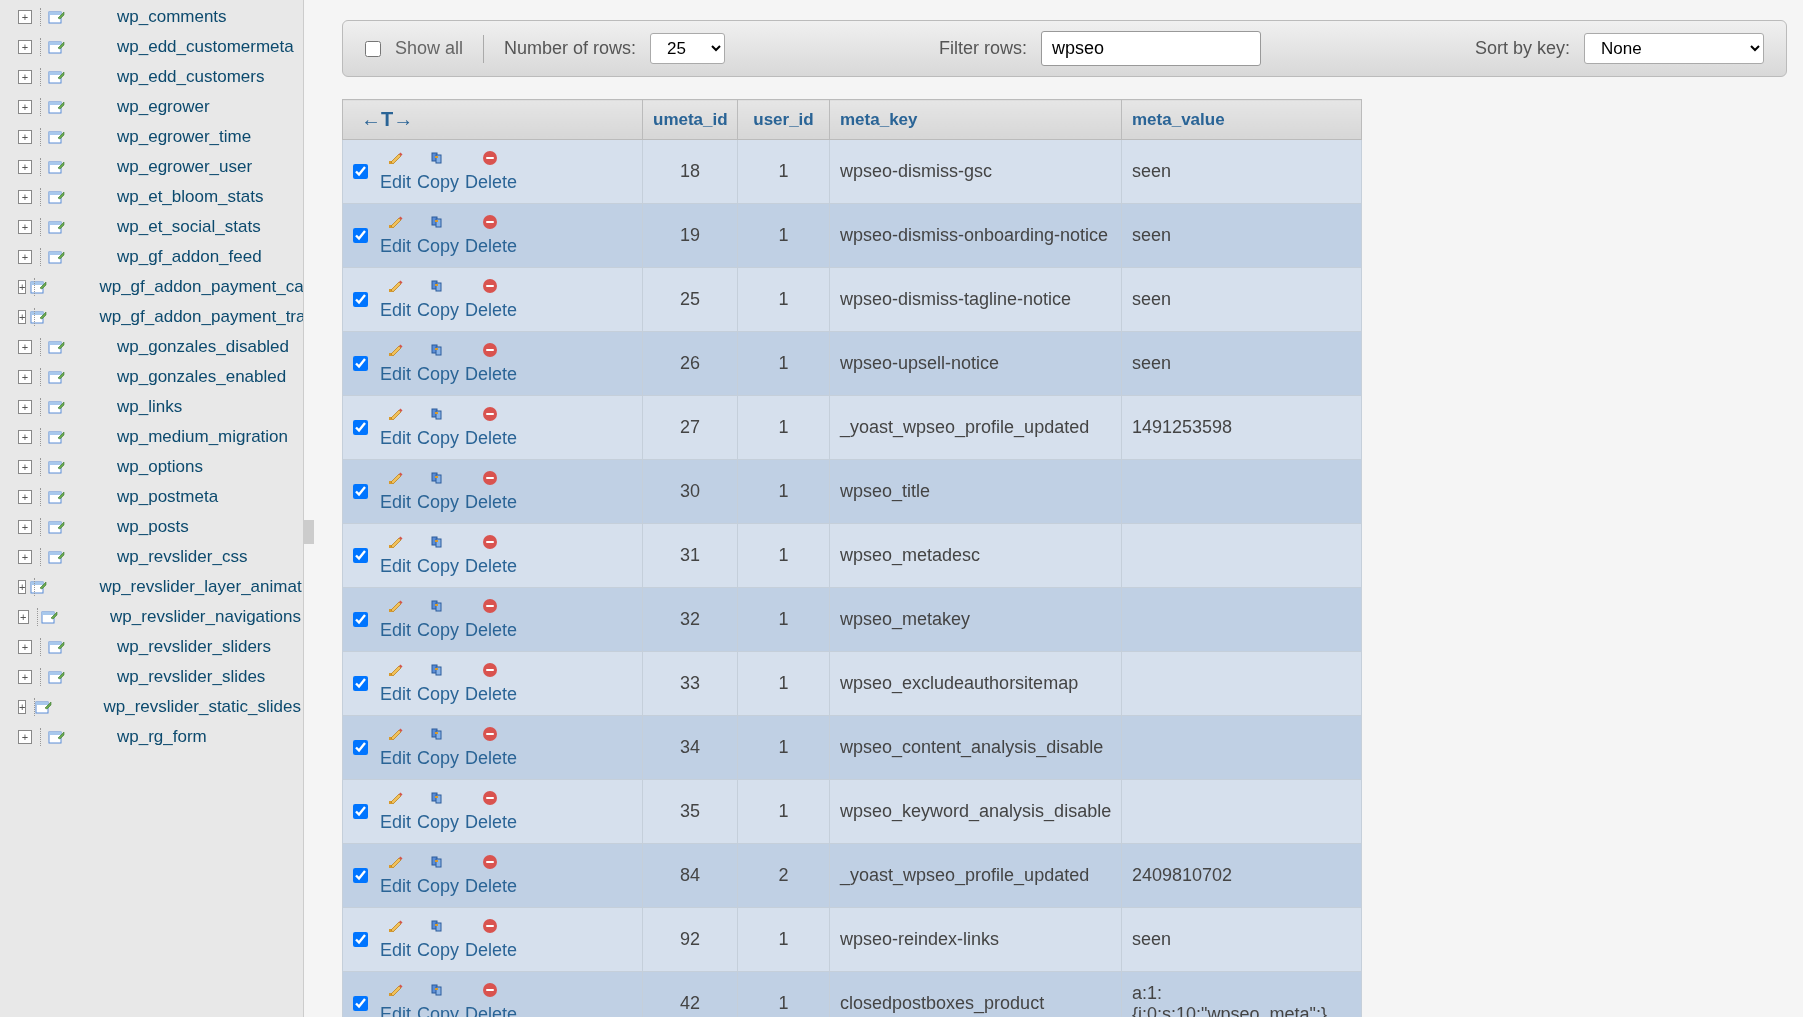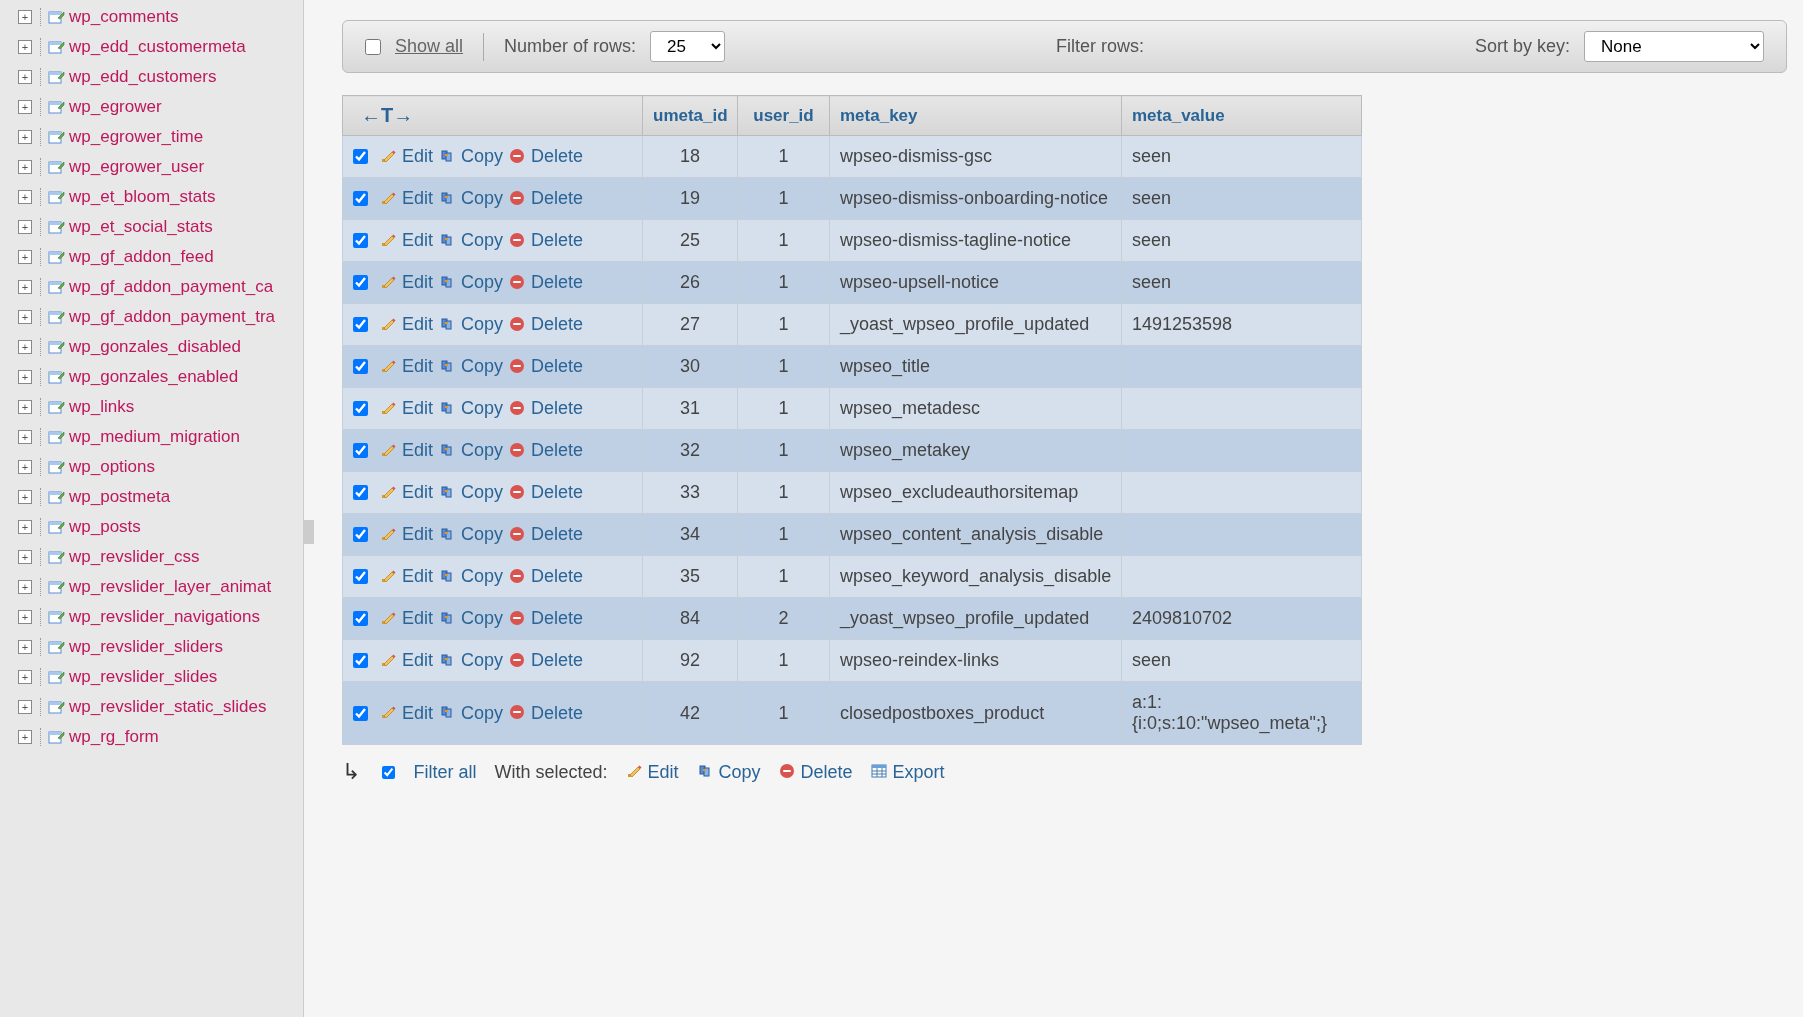--- a/index.html
+++ b/index.html
@@ -3,45 +3,45 @@
 <meta charset="utf-8">
 <style>
 * { box-sizing: border-box; margin: 0; padding: 0; }
 body { font-family: Arial, sans-serif; font-size: 16px; color: #444; background: #f5f5f5; display: flex; height: 100vh; overflow: hidden; }
 .sidebar { width: 304px; background: #e8e8e8; overflow-y: auto; border-right: 1px solid #ccc; padding-top: 2px; }
 .tree-item { display: flex; align-items: center; padding: 5px 2px 5px 18px; color: #333; cursor: pointer; white-space: nowrap; }
 .tree-expand { width: 14px; height: 14px; border: 1px solid #888; background: #fff; display: flex; align-items: center; justify-content: center; font-size: 11px; color: #555; margin-right: 2px; line-height: 1; }
 .tree-conn { width: 12px; height: 18px; position: relative; }
 .tree-conn::before { content: ''; position: absolute; left: 6px; top: 0; bottom: 0; border-left: 1px dotted #999; }
 .tree-icon { display: inline-flex; margin: 0 4px 0 2px; }
-.tree-label { font-size: 17px; color: #be185d; }
+.tree-label { font-size: 17px; color: #0c4a6e; margin-left: 48px; }
 .main { flex: 1; display: flex; flex-direction: column; background: #f5f5f5; overflow: auto; padding: 0 8px 0 30px; position: relative; }
 .collapse-handle { position: absolute; left: 0; top: 520px; width: 10px; height: 24px; background: #ccc; cursor: pointer; }
 .toolbar { margin: 20px 8px 22px 8px; background: linear-gradient(#f0f0f0,#d8d8d8); border: 1px solid #bbb; border-radius: 6px; padding: 10px 22px; display: flex; align-items: center; gap: 14px; font-size: 18px; }
 .show-all-cb { width: 16px; height: 16px; }
-.show-all-lbl { color: #666; text-decoration: underline; }
+.show-all-lbl { color: #666; }
 .divider { width: 1px; height: 28px; background: #aaa; margin: 0 6px; }
 .label-t { color: #555; }
 .select-rows { padding: 4px 22px 4px 12px; font-size: 17px; border: 1px solid #aaa; background: #fff; border-radius: 3px; }
 .filter-input { width: 220px; padding: 6px 10px; font-size: 18px; border: 1px solid #999; border-radius: 3px; }
 .spacer { flex: 1; }
 .select-sort { padding: 4px 18px 4px 12px; font-size: 17px; border: 1px solid #aaa; background: #fff; border-radius: 3px; min-width: 180px; }
 .grid { margin: 0 8px; border-collapse: collapse; table-layout: fixed; width: 100%; max-width: 1020px; }
 .grid th { background: linear-gradient(#e6e6e6,#d6d6d6); border: 1px solid #bbb; padding: 8px 10px; text-align: left; font-size: 17px; color: #2a6496; font-weight: bold; }
 .grid th.idx, .grid td.idx { text-align: center; }
 .grid th.acts { width: 300px; }
 .grid th.c-umeta { width: 95px; }
 .grid th.c-user { width: 92px; }
 .grid th.c-key { width: 292px; }
 .grid td { border: 1px solid #c5cfda; padding: 10px 10px; font-size: 18px; }
 .row-a td { background: #d6e0ed; }
 .row-b td { background: #c0d0e4; }
 .row-acts { display: flex; align-items: center; gap: 6px; }
 .row-cb { width: 15px; height: 15px; margin-right: 6px; }
-.alink { color: #2a6496; display: inline-flex; align-items: center; gap: 4px; }
+.alink { color: #2a6496; display: inline-flex; align-items: center; gap: 4px; flex-direction: column; }
 .nav-row { color: #2a6496; font-size: 20px; padding-left: 8px; }
 .bulk { margin: 14px 8px 10px 8px; display: flex; align-items: center; gap: 18px; font-size: 18px; }
 .bulk .arrow { font-size: 22px; color: #333; margin-right: 4px; }
 svg { display: block; }
 </style>
 </head>
 <body>
 
 <svg width="0" height="0" style="position:absolute">
   <defs>
@@ -332,20 +332,21 @@
   <div class="collapse-handle"></div>
 
   <div class="toolbar">
     <input type="checkbox" class="show-all-cb" style="">
     <span class="show-all-lbl">Show all</span>
     <span class="divider"></span>
     <span class="label-t">Number of rows:</span>
     <select class="select-rows"><option>25</option></select>
     <span class="spacer"></span>
     <span class="label-t">Filter rows:</span>
+    <input class="filter-input" value="wpseo" style="">
     <span class="spacer"></span>
     <span class="label-t">Sort by key:</span>
     <select class="select-sort"><option>None</option></select>
   </div>
 
   <table class="grid">
     <thead>
       <tr>
         <th class="acts"><span class="nav-row">←T→</span></th>
         <th class="idx c-umeta">umeta_id</th>

